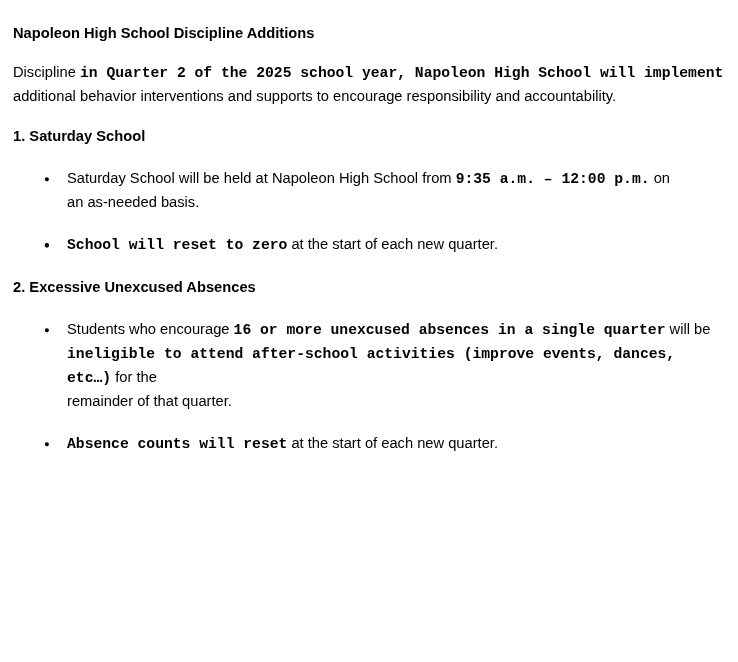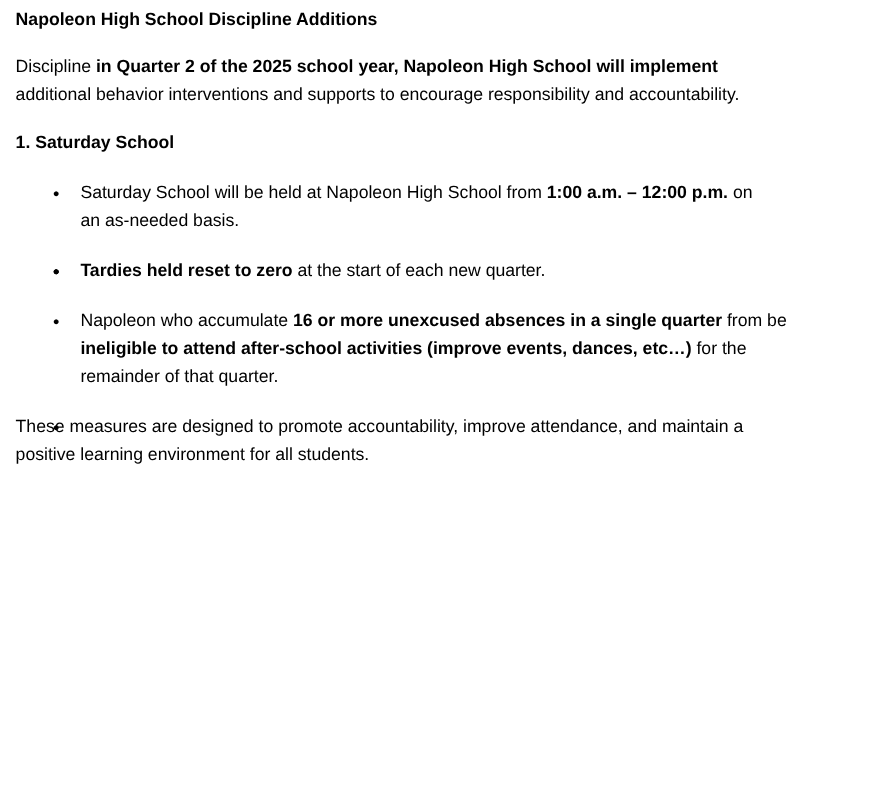--- a/index.html
+++ b/index.html
@@ -12,21 +12,21 @@
     height: 662px;
     overflow: hidden;
     color: #000000;
     font-family: "Liberation Sans", "DejaVu Sans", sans-serif;
     font-size: 14.7px;
     line-height: 23px;
   }
   .doc {
     box-sizing: border-box;
     width: 738px;
-    padding: 6px 10px 19px 13px;
+    padding: 22px 10px 19px 13px;
   }
   .title {
     font-weight: 700;
     margin: 0 0 16px 0;
   }
   .para {
     margin: 0 0 17px 0;
   }
   .runs {
     white-space: pre-line;
@@ -50,64 +50,65 @@
   }
   .marker {
     position: absolute;
     left: 31px;
     top: 0;
     font-size: 9.5px;
     line-height: 23px;
   }
   .b {
     font-weight: 700;
+    font-family: Liberation Mono, monospace;
   }
   .closing {
     margin-bottom: 0;
   }
 </style>
 </head>
 <body>
 
 <div class="doc">
 
   <div class="title">Napoleon High School Discipline Additions</div>
 
   <p class="para runs"><span>Discipline </span><span class="b">in Quarter 2 of the 2025 school year, Napoleon High School will implement</span><span>
 additional behavior interventions and supports to encourage responsibility and accountability.</span></p>
 
   <div class="heading">1. Saturday School</div>
 
   <ul class="bullets">
     <li class="bullet">
       <span class="marker">●</span>
-      <span class="runs"><span>Saturday School will be held at Napoleon High School from </span><span class="b">1:00 a.m. – 12:00 p.m.</span><span> on
+      <span class="runs"><span>Saturday School will be held at Napoleon High School from </span><span class="b">9:35 a.m. – 12:00 p.m.</span><span> on
 an as-needed basis.</span></span>
     </li>
     <li class="bullet">
       <span class="marker">●</span>
     </li>
     <li class="bullet">
       <span class="marker">●</span>
     </li>
     <li class="bullet">
       <span class="marker">●</span>
-      <span class="runs"><span class="b">Tardies held reset to zero</span><span> at the start of each new quarter.</span></span>
+      <span class="runs"><span class="b">School will reset to zero</span><span> at the start of each new quarter.</span></span>
     </li>
   </ul>
 
+  <div class="heading">2. Excessive Unexcused Absences</div>
 
   <ul class="bullets">
     <li class="bullet">
       <span class="marker">●</span>
-      <span class="runs"><span>Napoleon who accumulate </span><span class="b">16 or more unexcused absences in a single quarter</span><span> from be
+      <span class="runs"><span>Students who encourage </span><span class="b">16 or more unexcused absences in a single quarter</span><span> will be
 </span><span class="b">ineligible to attend after-school activities (improve events, dances, etc…)</span><span> for the
 remainder of that quarter.</span></span>
     </li>
     <li class="bullet">
       <span class="marker">●</span>
+      <span class="runs"><span class="b">Absence counts will reset</span><span> at the start of each new quarter.</span></span>
     </li>
   </ul>
 
-  <p class="para runs closing"><span>These measures are designed to promote accountability, improve attendance, and maintain a
-positive learning environment for all students.</span></p>
 
 </div>
 
 </body></html>

